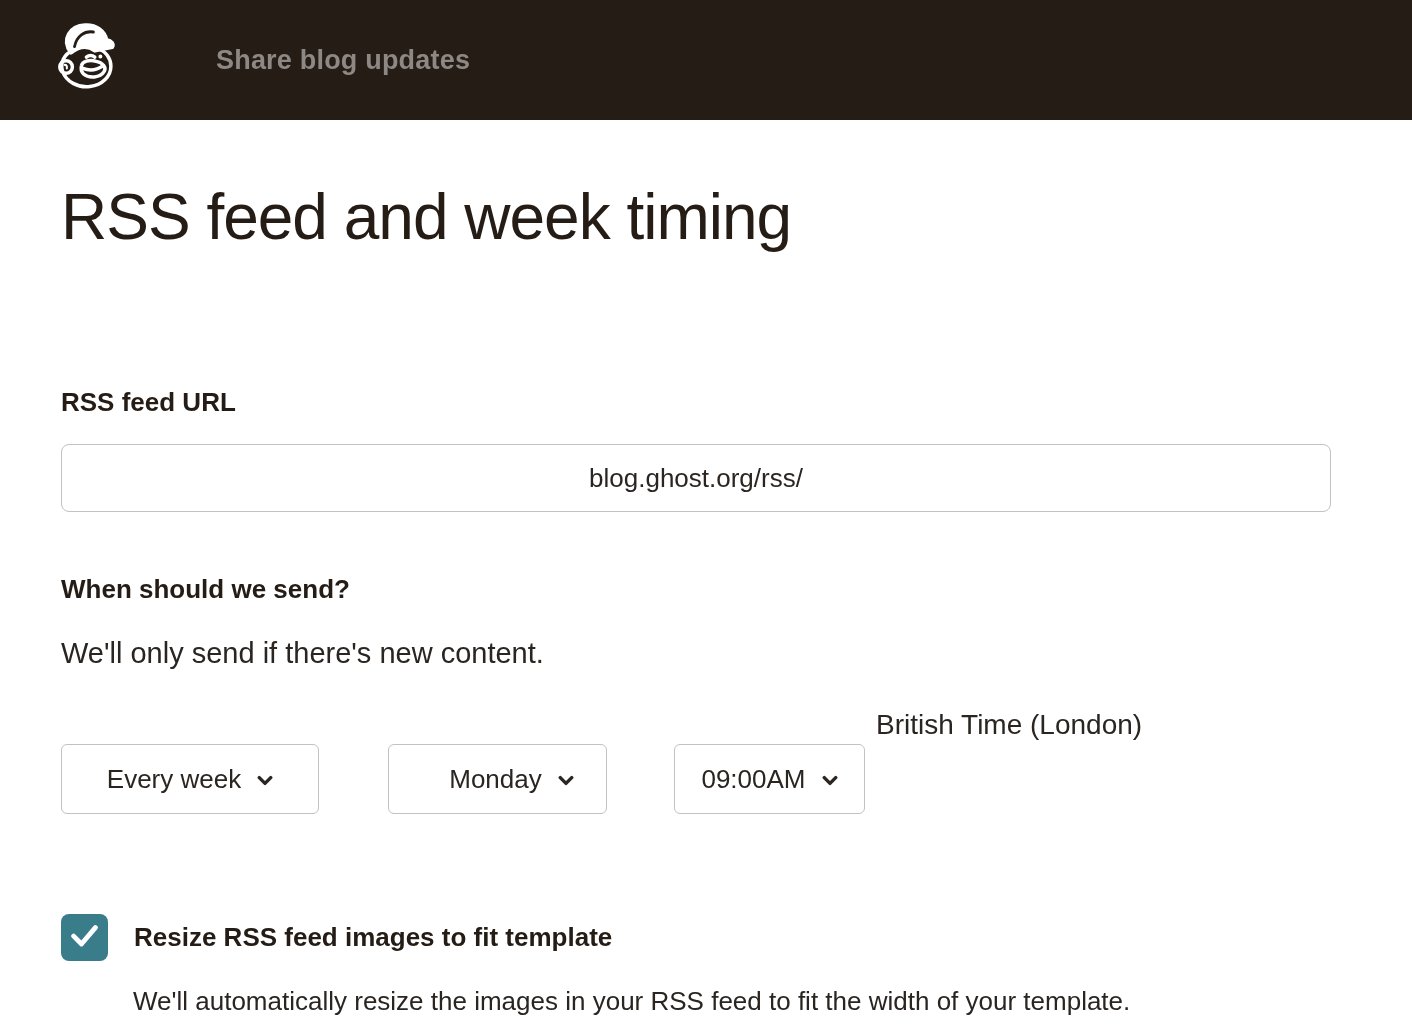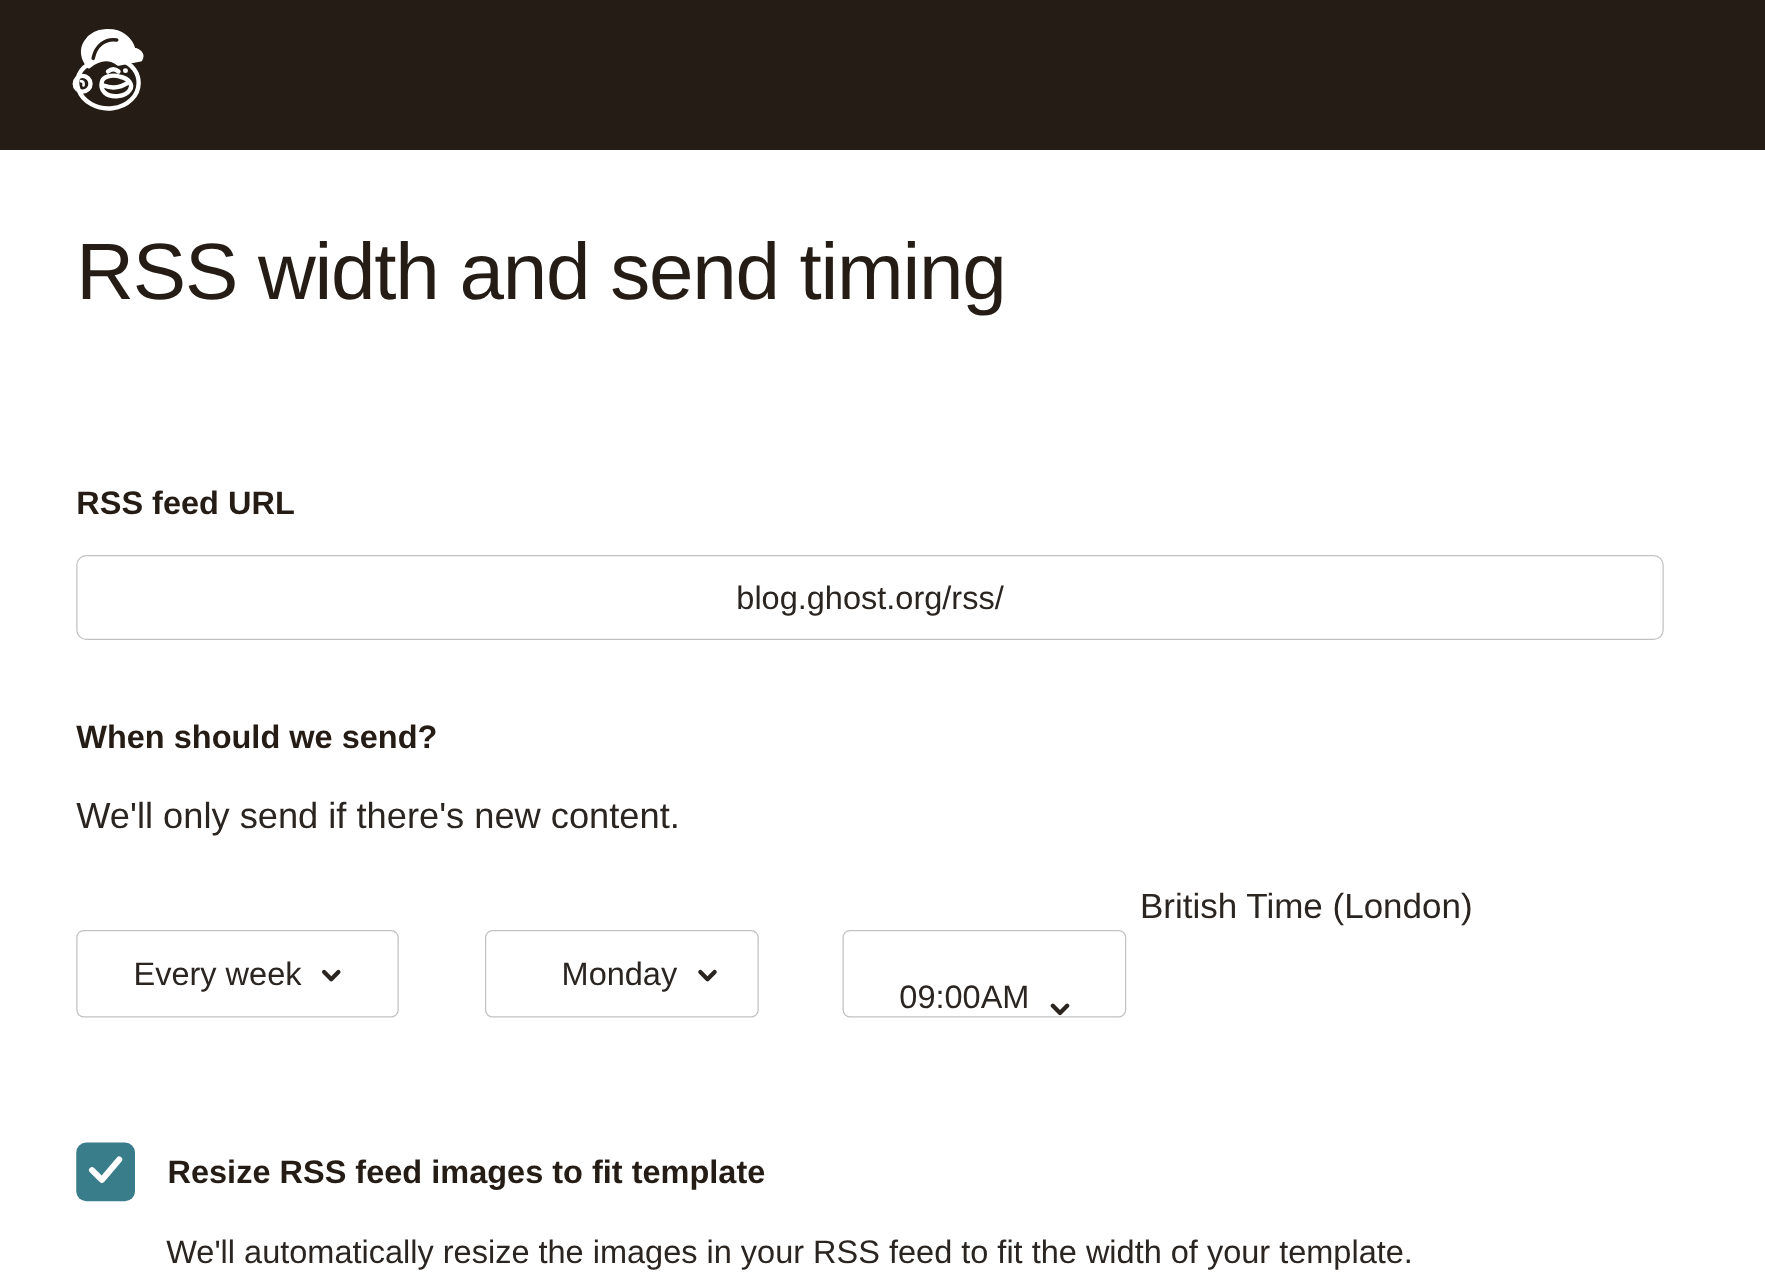--- a/index.html
+++ b/index.html
@@ -101,21 +101,21 @@
     justify-content:center;
     gap:16px;
     font-size:26px;
     color:var(--text);
     cursor:pointer;
     flex:0 0 auto;
     margin-top:44px;
   }
   .select-frequency{width:258px;margin-right:69px;}
   .select-day{width:219px;margin-right:67px;padding-left:28px;}
-  .select-time{width:227px;align-items:flex-end;}
+  .select-time{width:191px;}
   .chevron{display:flex;align-items:center;margin-top:3px;}
   .timezone{
     margin-left:11px;
     margin-top:8px;
     font-size:28px;
     line-height:34px;
   }
   .checkbox-row{
     margin-top:100px;
     display:flex;
@@ -157,24 +157,25 @@
         <path d="M35 36 C 38 21 49 13 62 15" stroke="#241c15" stroke-width="4"></path>
         <circle cx="23" cy="65" r="9"></circle>
         <path d="M21 62 q 4 0 3 5" stroke-width="3"></path>
         <path d="M52 51 q 6 -5 12 0"></path>
         <circle cx="72" cy="50" r="1.6" fill="#ffffff" stroke-width="2.5"></circle>
         <path d="M45 63 C 46 57 56 54 66 57 C 76 59 81 66 77 72 C 72 80 56 82 48 75 C 44 71 44 67 45 63 Z"></path>
         <path d="M47 67 Q 62 73 76 63"></path>
       </g>
     </svg>
   </div>
+  <div class="header-title">Share blog updates</div>
 </header>
 
 <main class="main">
-  <h1 class="page-title">RSS width and send timing</h1>
+  <h1 class="page-title">RSS feed and week timing</h1>
 
   <div class="field-label">RSS feed URL</div>
   <input class="url-input" type="text" value="blog.ghost.org/rss/" style="">
 
   <div class="section-heading">When should we send?</div>
   <div class="section-note">We'll only send if there's new content.</div>
 
   <div class="selects-row">
     <div class="select-box select-frequency" role="button">
       <span>Every week</span>

